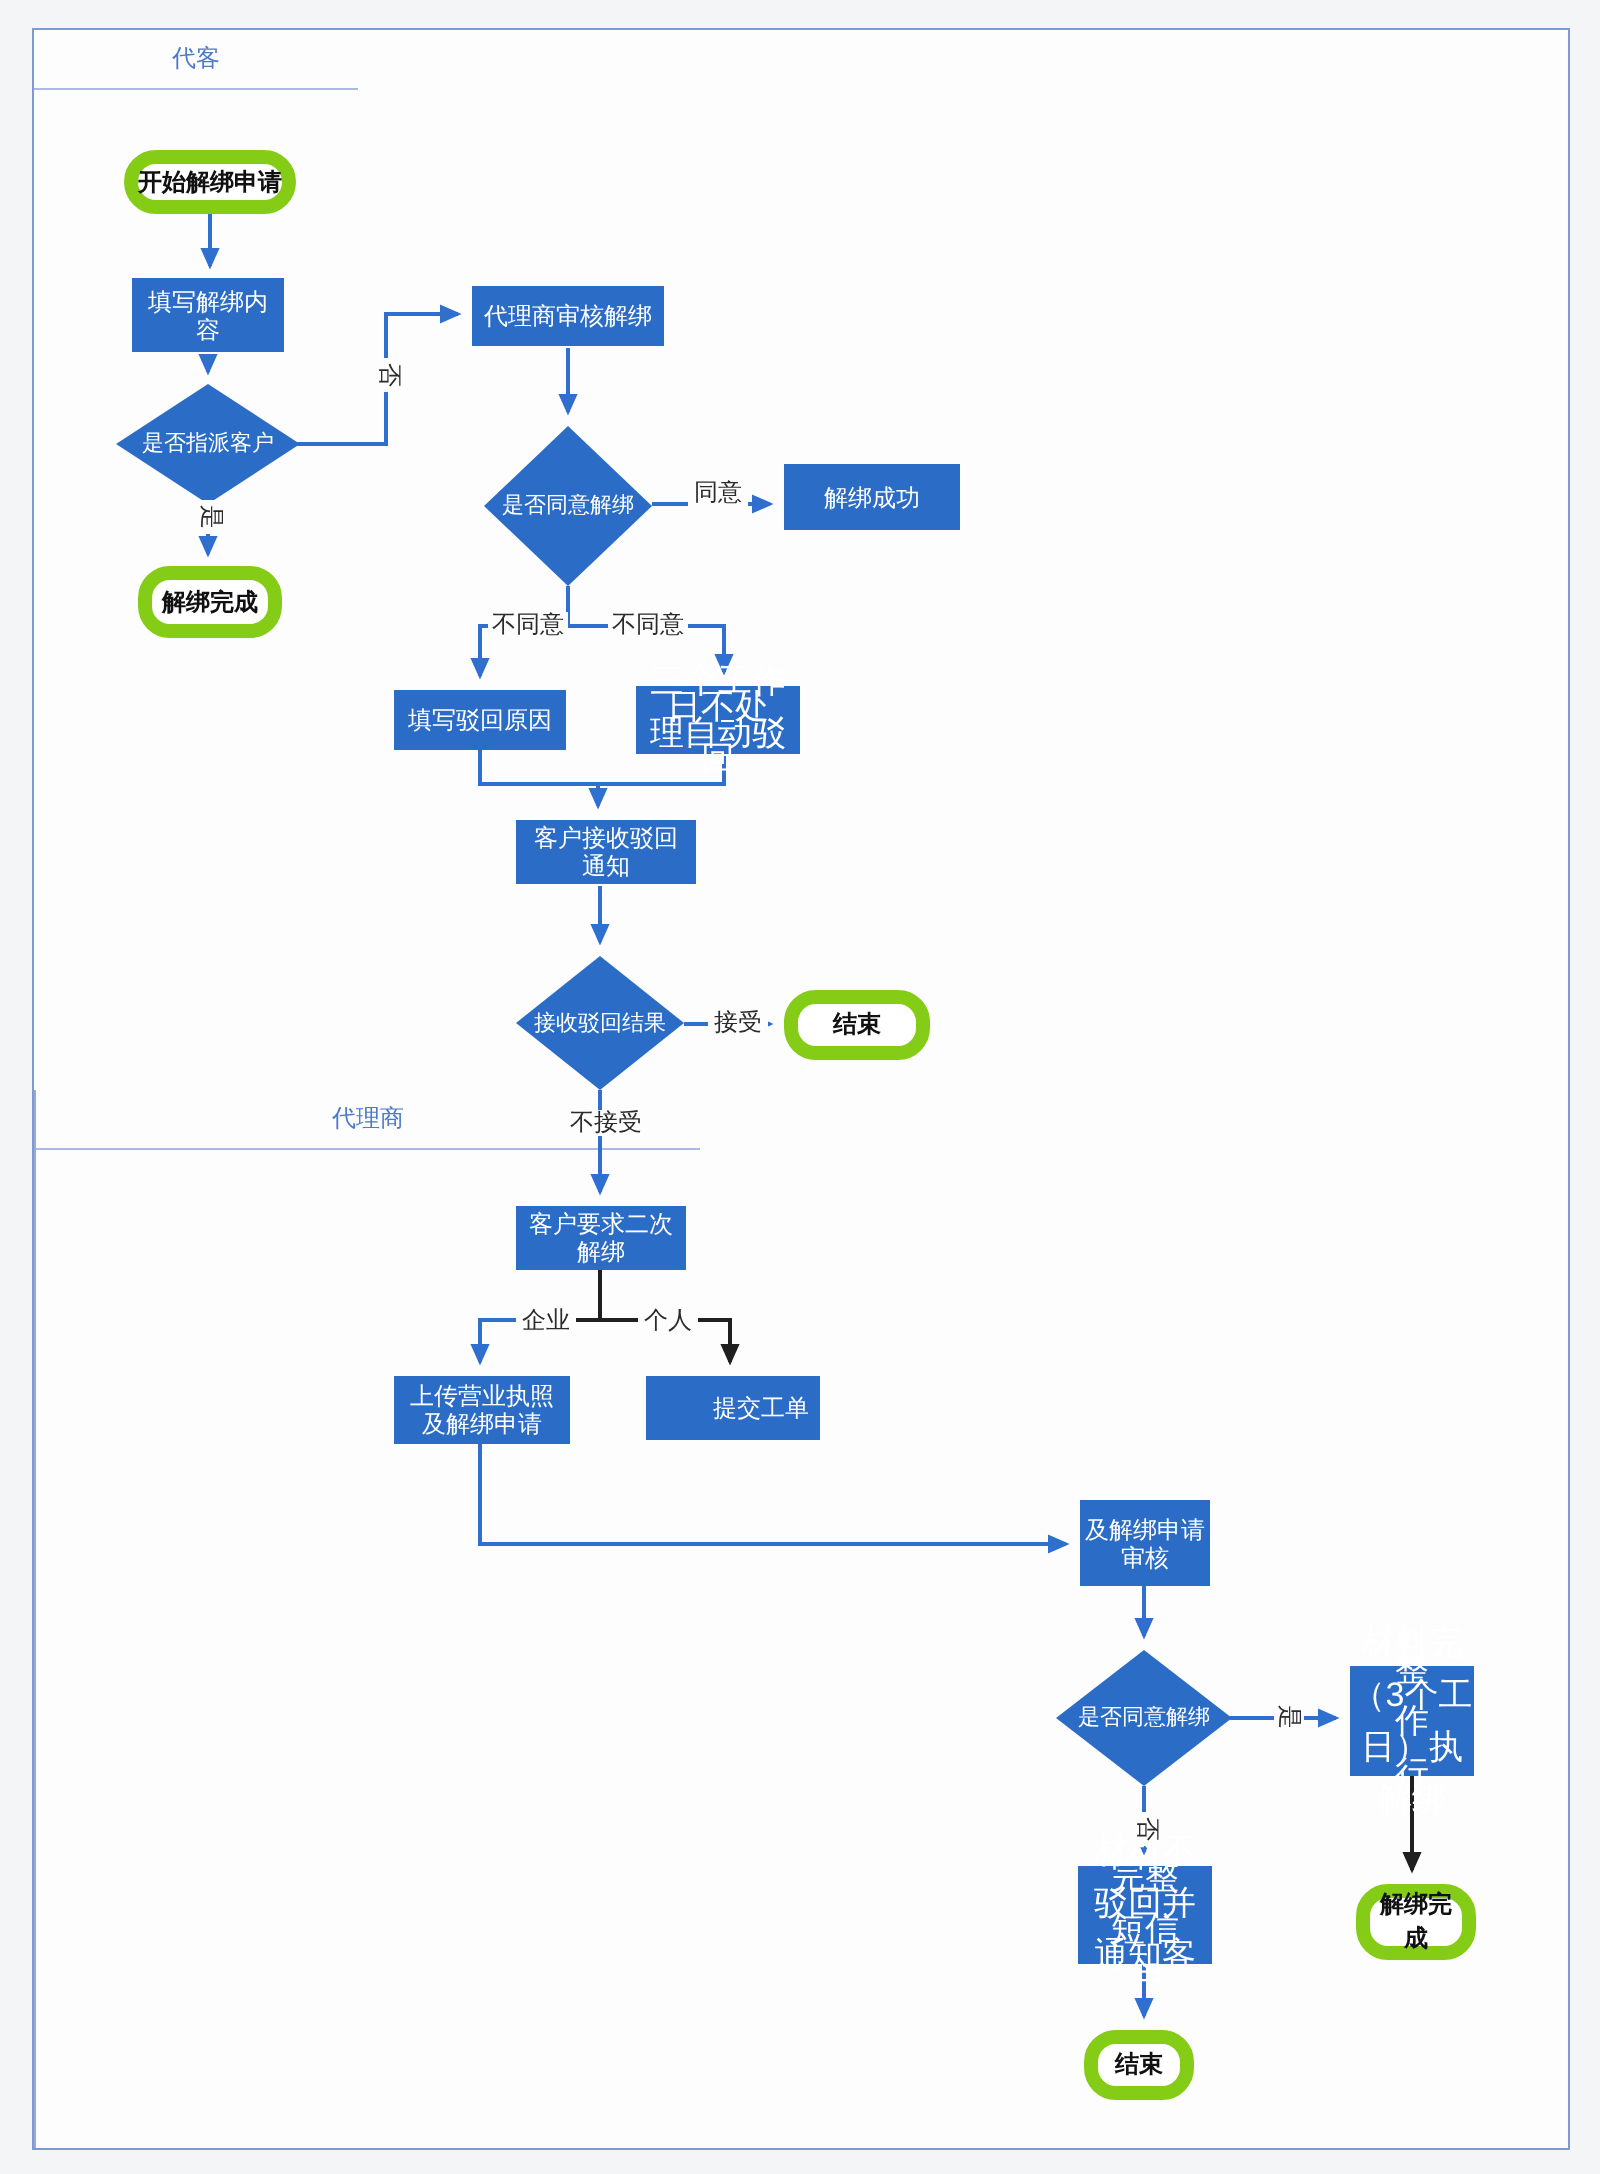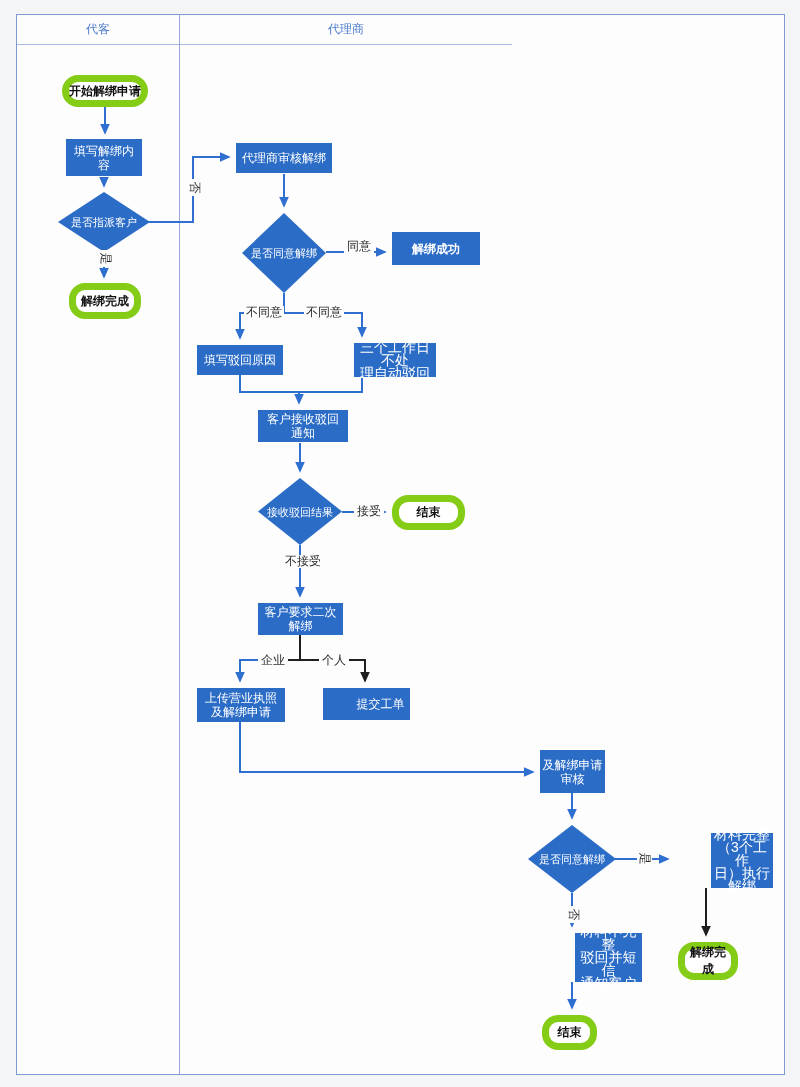--- a/index.html
+++ b/index.html
@@ -1,29 +1,29 @@
 <!DOCTYPE html>
 <html><head>
 <meta charset="utf-8">
 <style>
   html,body{margin:0;padding:0;}
   .canvas{position:relative;width:800px;height:1087px;background:#f4f5f7;
           font-family:"Liberation Sans",sans-serif;overflow:hidden;}
   .frame{position:absolute;left:16px;top:14px;width:767px;height:1059px;
-         background:#fdfdfe;border:1px solid #7f99d1;display:flex;box-sizing:content-box;}
+         background:#fdfdfe;border:1px solid #7f99d1;display:flex;box-sizing:content-box;flex-direction:column;}
   .lane{height:100%;box-sizing:border-box;}
   .lane-2,.lane-3{border-left:1px solid #93aadb;}
   .lane-header{height:30px;box-sizing:border-box;border-bottom:1px solid #a9bbe4;
                display:flex;align-items:center;justify-content:center;
                color:#4a7ac8;font-size:12px;}
   .layer{position:absolute;left:0;top:0;pointer-events:none;}
   .node{position:absolute;box-sizing:border-box;display:flex;align-items:center;
         justify-content:center;text-align:center;white-space:pre-line;}
   .proc{background:#2b6cc7;color:#ffffff;font-size:12px;line-height:14px;}
-  .small{font-size:14px;line-height:13px;margin-left:36px;}
+  .small{font-size:17px;line-height:13px;}
   .diamond{background:#2b6cc7;color:#ffffff;font-size:11px;line-height:12px;
            clip-path:polygon(50% 0,100% 50%,50% 100%,0 50%);}
   .term{background:#ffffff;border:7px solid #84cc16;border-radius:16px;
         color:#111111;font-size:12px;font-weight:700;}
   .elabel{position:absolute;font-size:12px;color:#2b2b2b;background:#fdfdfe;
           padding:0 1px;display:flex;align-items:center;justify-content:center;
           line-height:13px;}
   .rot{transform:rotate(90deg);}
 </style>
 </head>
@@ -78,21 +78,21 @@
   </svg>
 
   <div class="node term" style="left:62px;top:75px;width:86px;height:32px;">开始解绑申请</div>
   <div class="node proc" style="left:66px;top:139px;width:76px;height:37px;">填写解绑内
 容</div>
   <div class="node diamond" style="left:58px;top:192px;width:92px;height:60px;">是否指派客户</div>
   <div class="node term" style="left:69px;top:283px;width:72px;height:36px;">解绑完成</div>
 
   <div class="node proc" style="left:236px;top:143px;width:96px;height:30px;">代理商审核解绑</div>
   <div class="node diamond" style="left:242px;top:213px;width:84px;height:80px;">是否同意解绑</div>
-  <div class="node proc" style="left:392px;top:232px;width:88px;height:33px;font-weight:bold;">解绑成功</div>
+  <div class="node proc" style="left:392px;top:232px;width:88px;height:33px;">解绑成功</div>
   <div class="node proc" style="left:197px;top:345px;width:86px;height:30px;">填写驳回原因</div>
   <div class="node proc small" style="left:318px;top:343px;width:82px;height:34px;">三个工作日不处
 理自动驳回</div>
   <div class="node proc" style="left:258px;top:410px;width:90px;height:32px;">客户接收驳回
 通知</div>
   <div class="node diamond" style="left:258px;top:478px;width:84px;height:67px;">接收驳回结果</div>
   <div class="node term" style="left:392px;top:495px;width:73px;height:35px;">结束</div>
   <div class="node proc" style="left:258px;top:603px;width:85px;height:32px;">客户要求二次
 解绑</div>
   <div class="node proc" style="left:197px;top:688px;width:88px;height:34px;">上传营业执照

